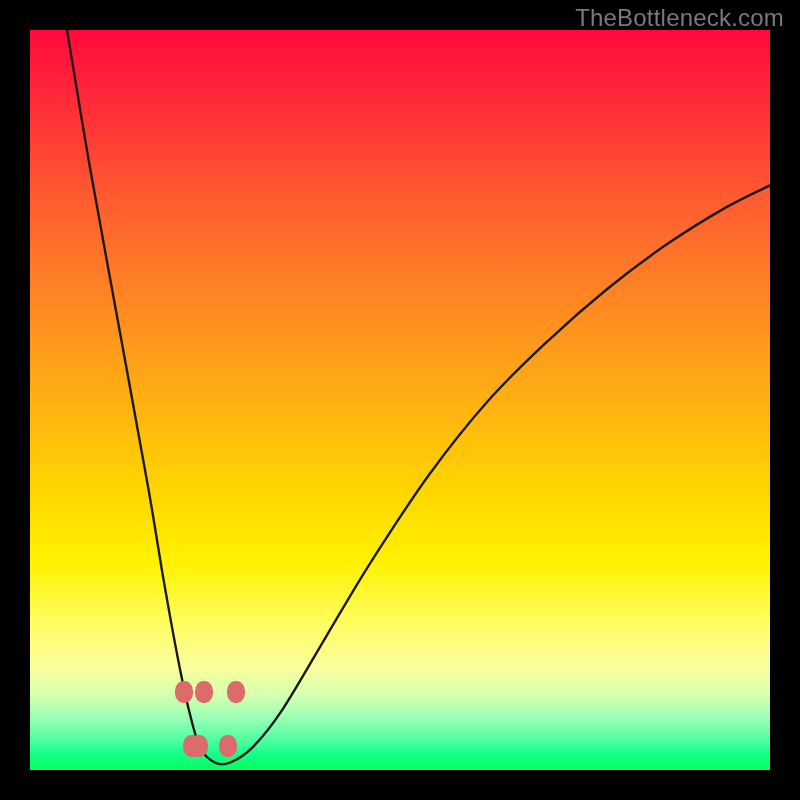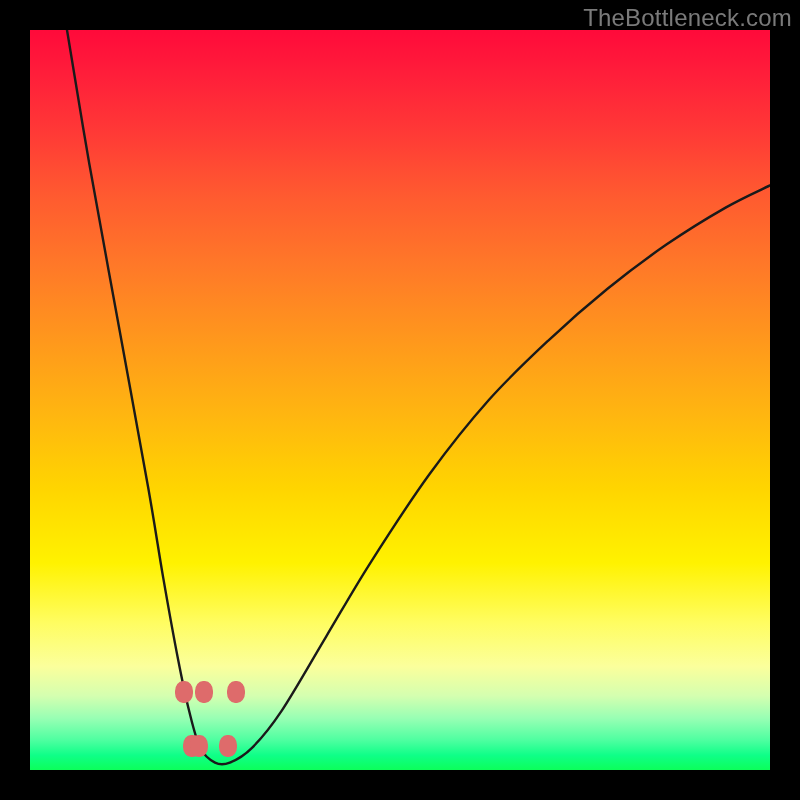--- a/index.html
+++ b/index.html
@@ -13,21 +13,21 @@
   }
   .frame {
     position: relative;
     width: 800px;
     height: 800px;
     background: #000000;
   }
   .attribution {
     position: absolute;
     top: 4px;
-    right: 8px;
+    right: 16px;
     font-size: 24px;
     font-weight: 500;
     color: #7a7a7a;
     letter-spacing: 0.2px;
     z-index: 10;
   }
   .plot-area {
     position: absolute;
     left: 30px;
     top: 30px;

